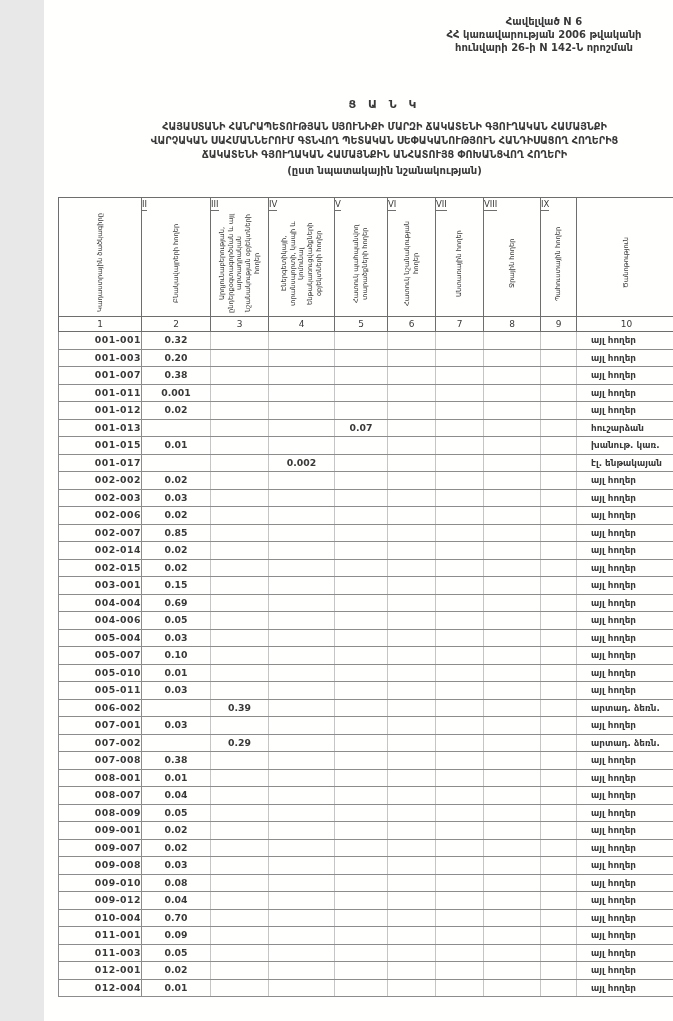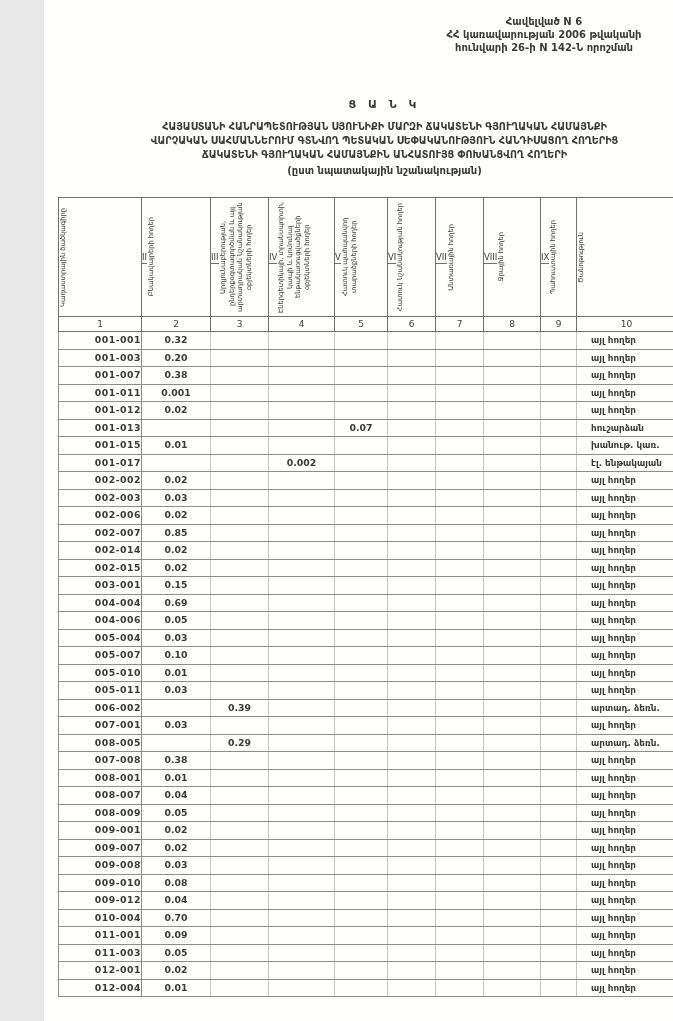--- a/index.html
+++ b/index.html
@@ -15,21 +15,21 @@
        font-size:10px;font-weight:700;line-height:13px;}
   
   .title{position:absolute;top:98px;left:4px;width:673px;text-align:center;font-weight:700;}
   .title .t0{font-size:11px;letter-spacing:4px;margin-bottom:9px;}
   .title .tl{font-size:9.6px;line-height:14px;}
   .title .t4{font-size:10px;margin-top:2px;font-weight:700;}
   
   table{position:absolute;left:14px;top:197px;width:618px;border-collapse:collapse;table-layout:fixed;}
   th,td{border:1px solid #6e6e6e;padding:0;overflow:hidden;}
   thead th{vertical-align:top;background:#fdfdfc;}
-  .hcell{display:flex;flex-direction:row;height:118px;align-items:center;}
+  .hcell{display:flex;flex-direction:column;height:118px;align-items:flex-start;}
   .roman{height:12px;font-size:8.5px;font-weight:400;text-align:center;line-height:12px;
          border-bottom:1px solid #6e6e6e;}
   .roman.empty{border-bottom:none;}
   .vlabel{flex:1;writing-mode:vertical-rl;transform:rotate(180deg);
           font-size:6.7px;font-weight:400;line-height:1.3;text-align:center;
           margin:0 auto;padding:1px 0;white-space:normal;}
   .idxrow th{height:14px;font-size:9px;font-weight:400;text-align:center;line-height:14px;}
   tbody td{height:16.5px;font-size:9.3px;font-weight:700;line-height:16px;
            border-color:#8c8c8c;}
   tbody td.c1{text-align:right;padding-left:4px;letter-spacing:0.5px;}
@@ -419,21 +419,21 @@
           <td class="mid"></td>
           <td class="mid"></td>
           <td class="mid"></td>
           <td class="mid"></td>
           <td class="mid"></td>
           <td class="mid"></td>
           <td class="mid"></td>
           <td class="c10">այլ հողեր</td>
         </tr>
         <tr>
-          <td class="c1">008-005</td>
+          <td class="c1">007-002</td>
           <td class="c2 mid"></td>
           <td class="mid">0.29</td>
           <td class="mid"></td>
           <td class="mid"></td>
           <td class="mid"></td>
           <td class="mid"></td>
           <td class="mid"></td>
           <td class="mid"></td>
           <td class="c10">արտադ. ձեռն.</td>
         </tr>

